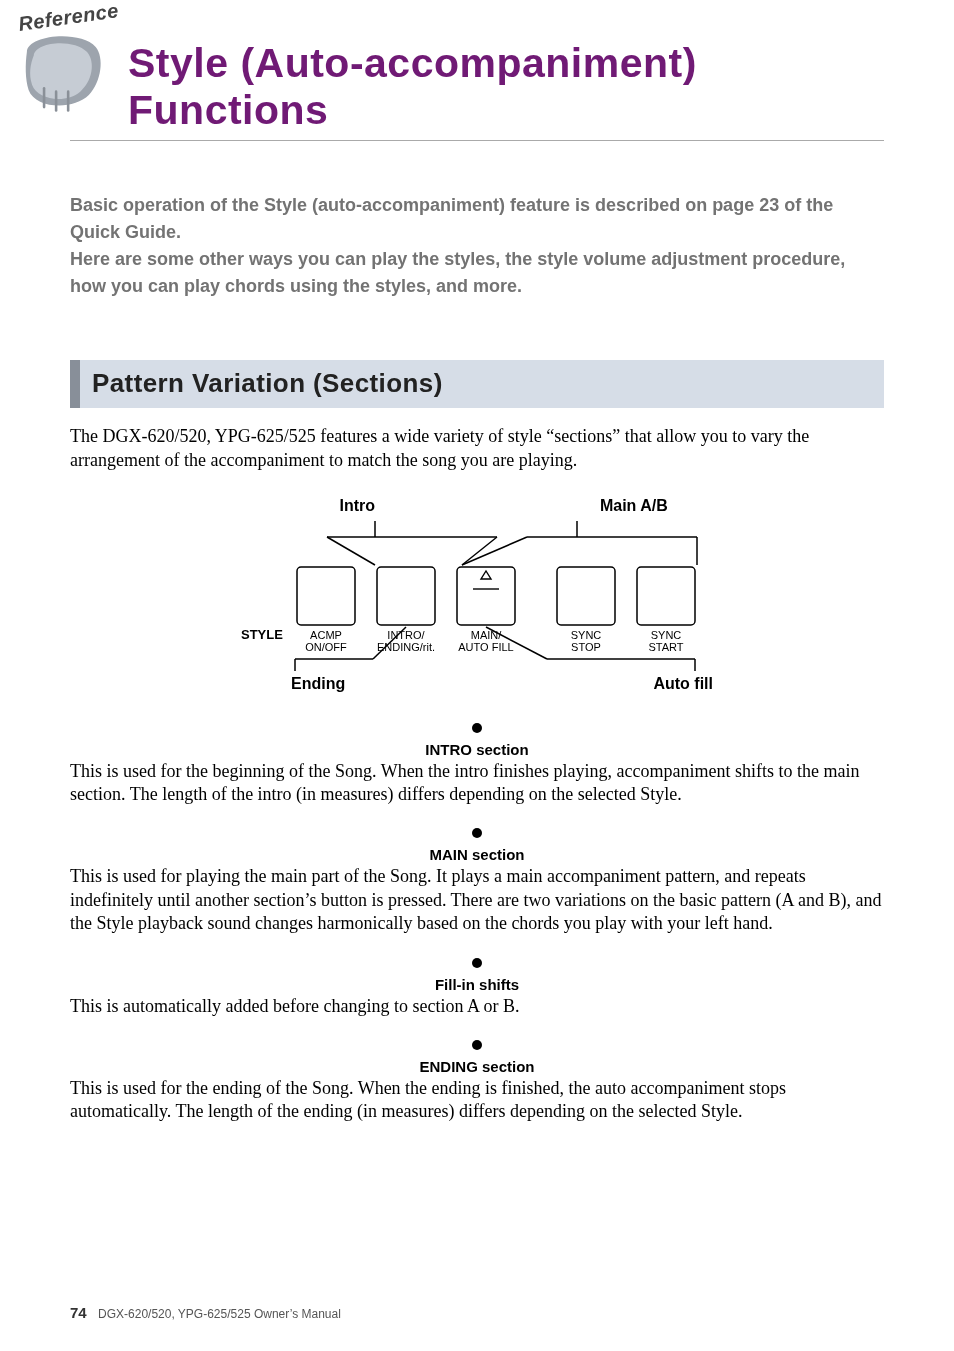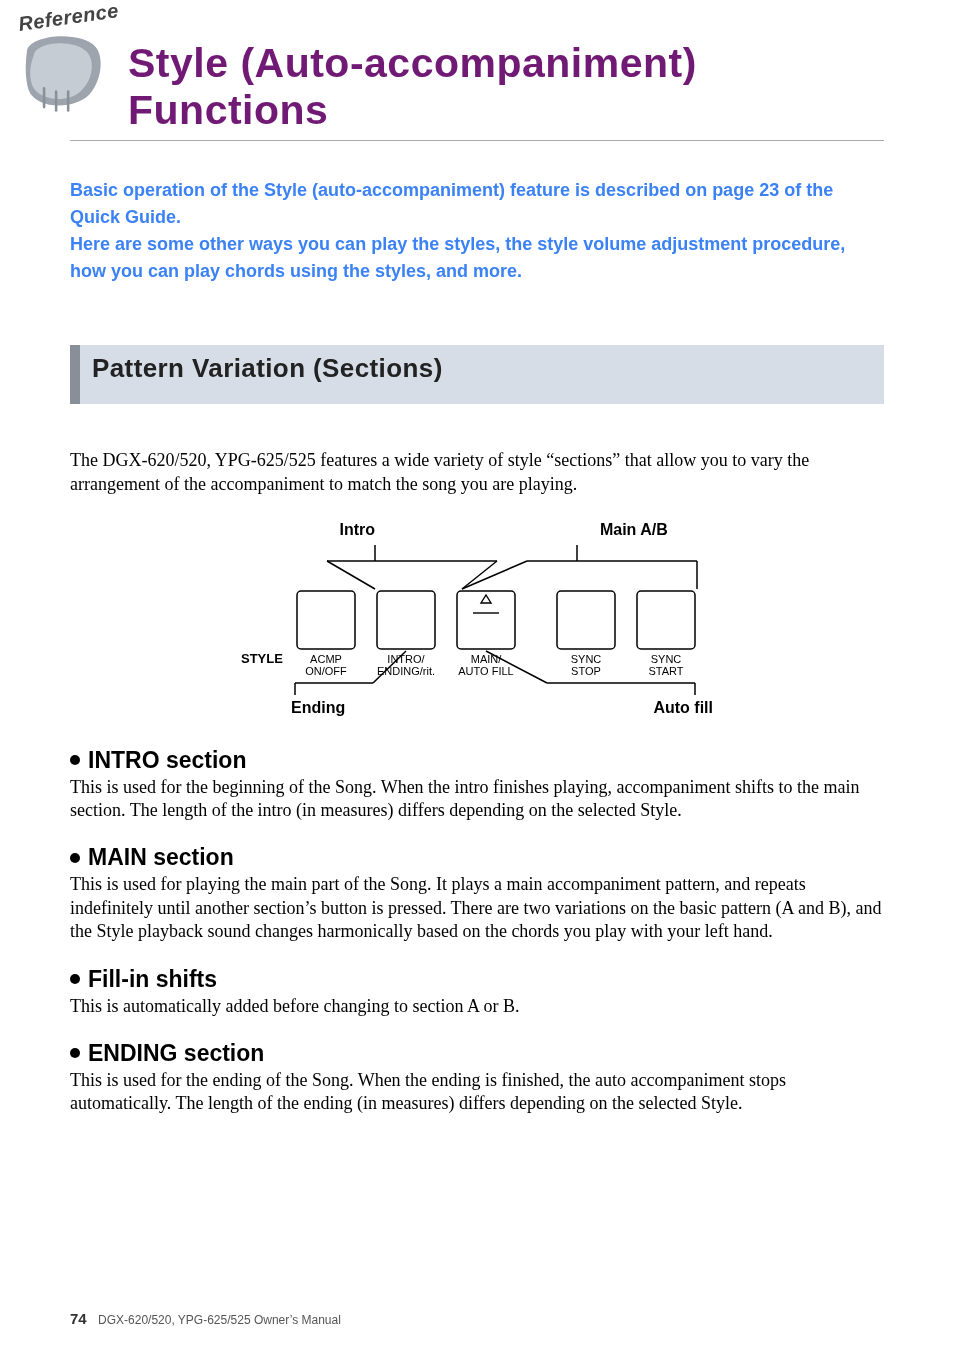--- a/index.html
+++ b/index.html
@@ -50,43 +50,43 @@
     padding-top: 30px;
     letter-spacing: 0.5px;
   }
   .title-rule {
     border: none;
     border-top: 1px solid #aaa;
     margin-top: 6px;
   }
 
   .intro-block {
-    margin-top: 36px;
+    margin-top: 51px;
     font-family: Arial, Helvetica, sans-serif;
     font-weight: bold;
     font-size: 18px;
     line-height: 1.5;
-    color: #3b82f6;
+    color: #737373;
   }
 
   .section-band {
     margin-top: 60px;
     background: #d6dde7;
     border-left: 10px solid #888f99;
-    padding: 8px 12px 20px 12px;
+    padding: 8px 12px 9px 12px;
     font-family: Arial, Helvetica, sans-serif;
     font-weight: 900;
     font-size: 26px;
     color: #222;
     letter-spacing: 0.4px;
     font-stretch: condensed;
   }
 
   .section-intro-text {
-    margin-top: 44px;
+    margin-top: 16px;
     font-size: 18px;
     line-height: 1.35;
   }
 
   
   .diagram-wrap {
     width: 560px;
     margin: 24px auto 30px auto;
   }
   .labels-row {
@@ -108,40 +108,41 @@
     margin-top: 4px;
   }
   .label-ending   { width: 40%; text-align: left; padding-left: 94px; }
   .label-autofill { width: 60%; text-align: right; padding-right: 44px; }
 
   
   .body-section { margin-top: 22px; }
   .body-heading {
     font-family: Arial, Helvetica, sans-serif;
     font-weight: bold;
-    font-size: 23px;
+    font-size: 15px;
     display: flex;
     align-items: center;
     gap: 8px;
     margin-bottom: 2px;
+    flex-direction: column;
   }
   .bullet {
     width: 10px; height: 10px;
     background: #000;
     border-radius: 50%;
     display: inline-block;
   }
   .body-text {
     font-size: 18px;
     line-height: 1.3;
   }
 
   .footer {
     position: absolute;
-    bottom: 24px;
+    bottom: 30px;
     left: 70px;
     font-family: Arial, Helvetica, sans-serif;
     font-size: 12px;
     color: #555;
   }
   .footer .pg {
     font-weight: bold;
     font-size: 15px;
     color: #333;
     margin-right: 8px;

